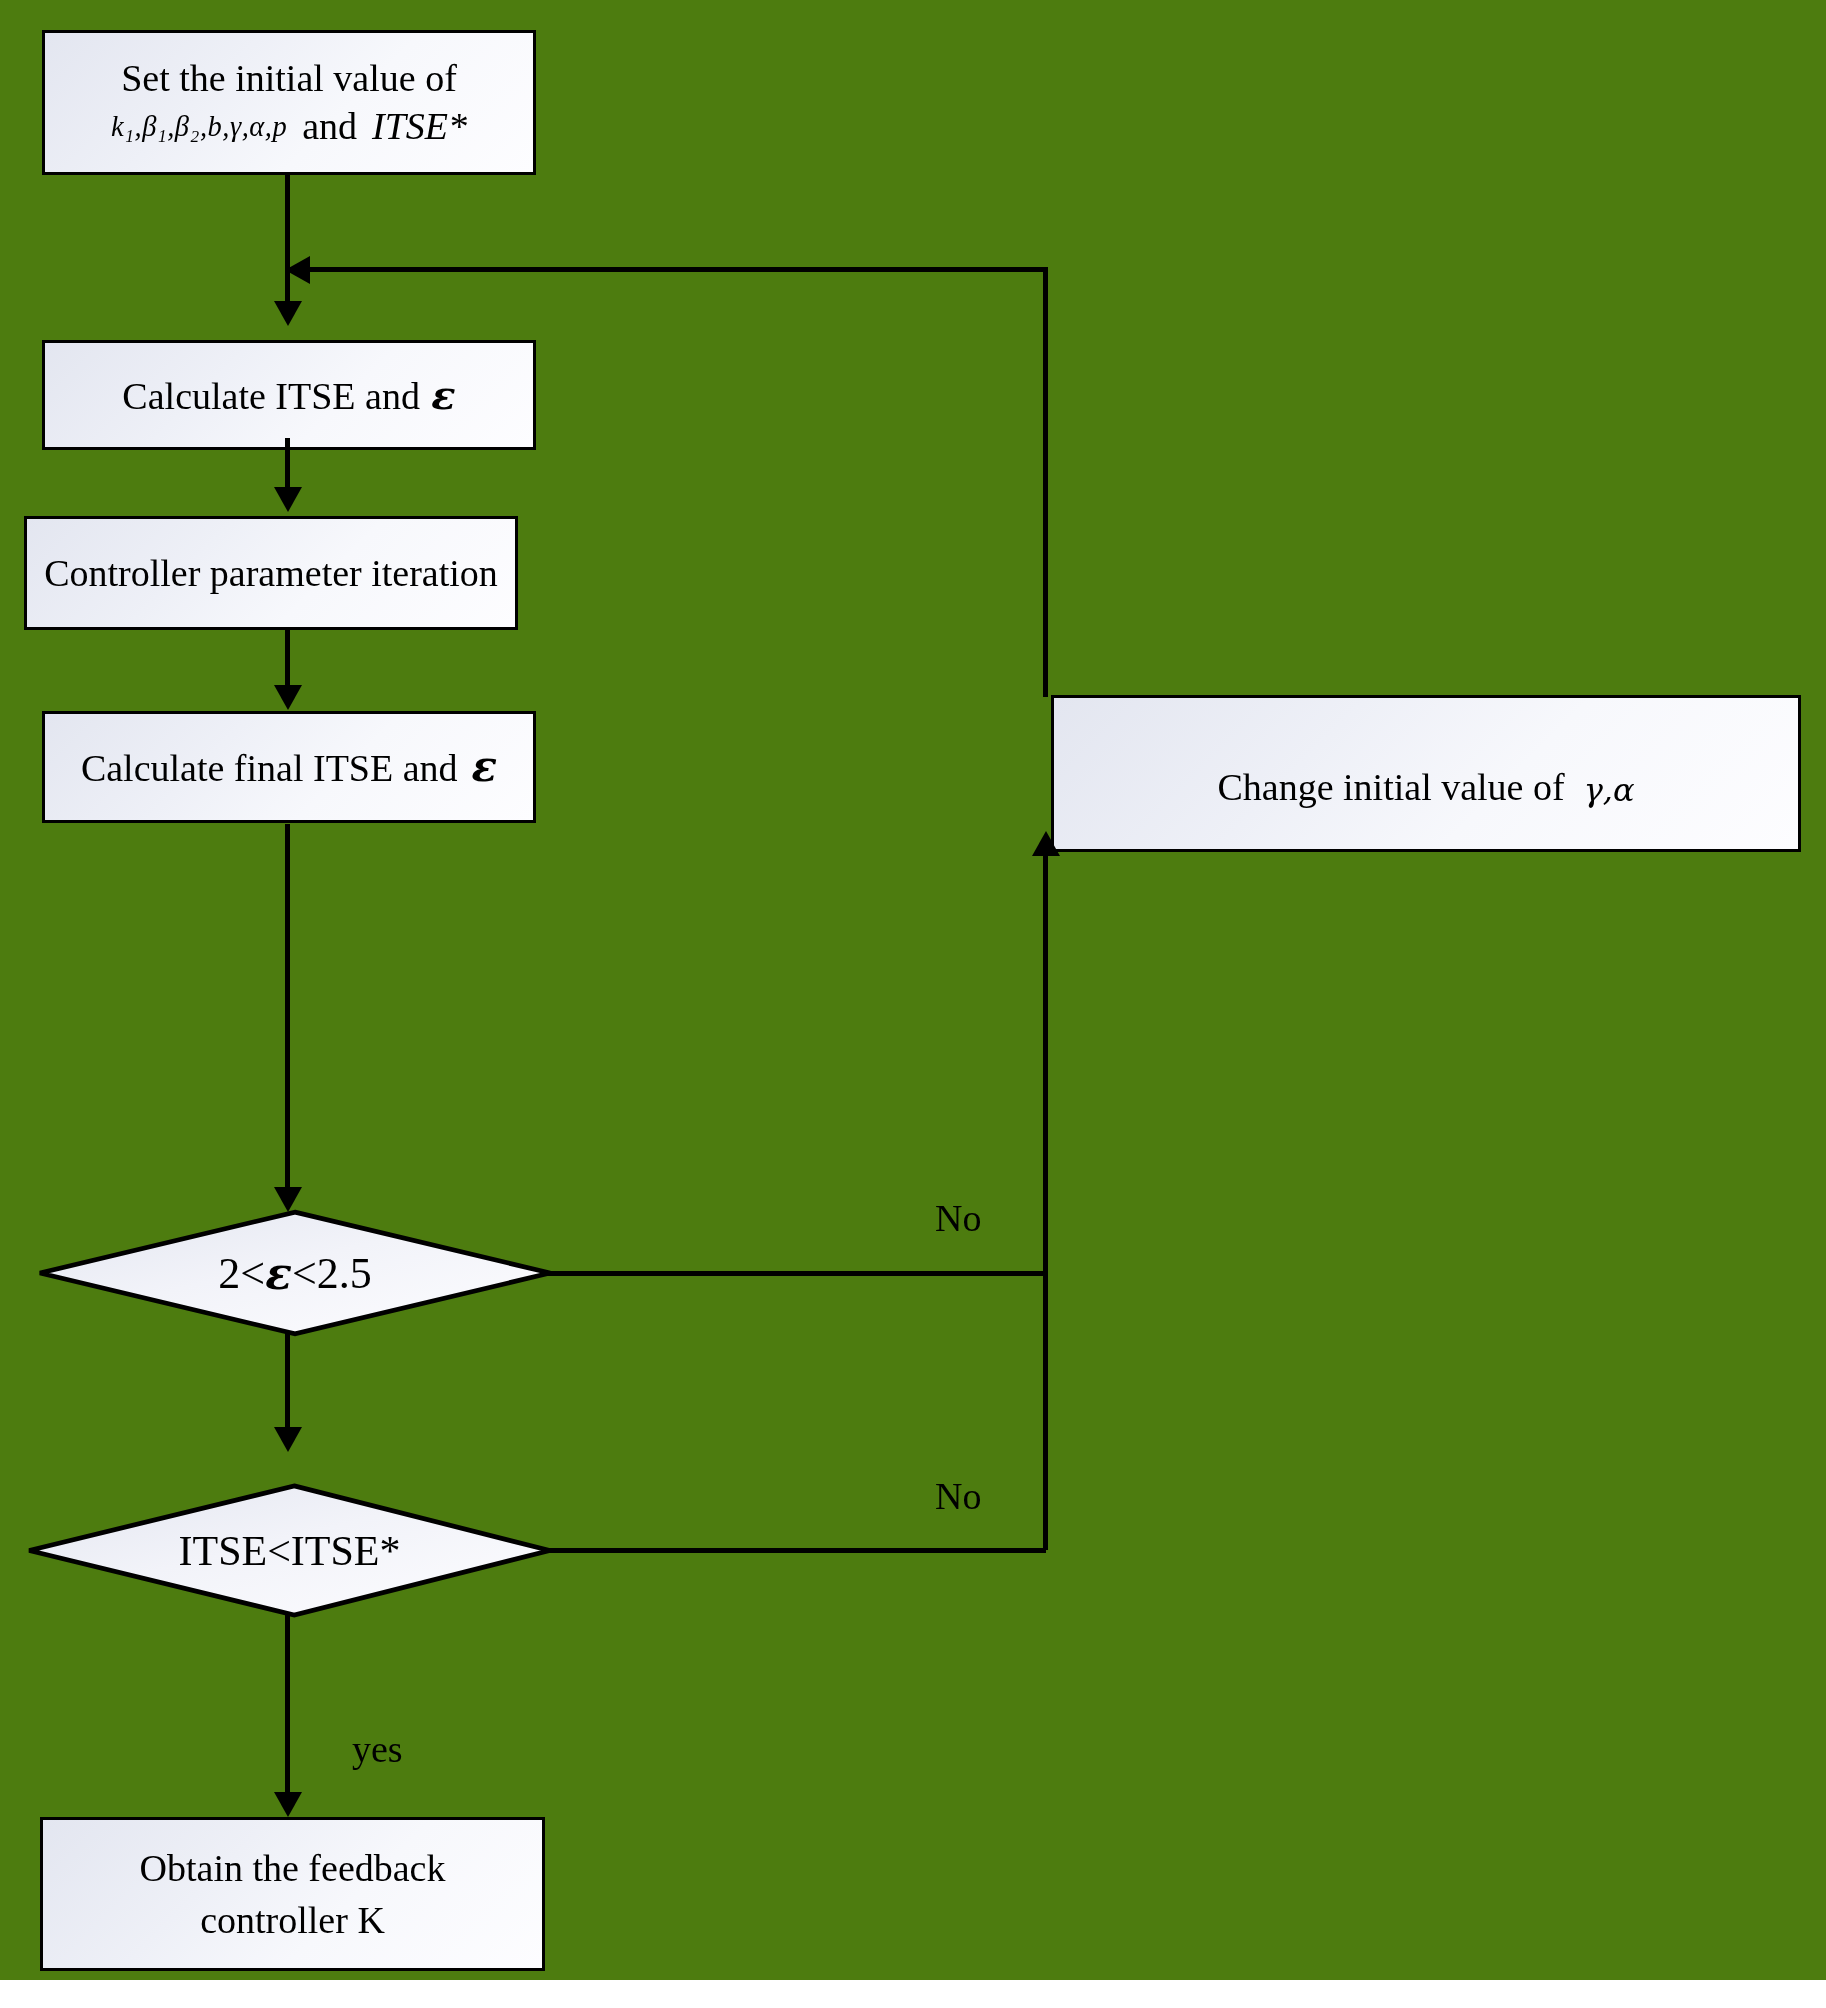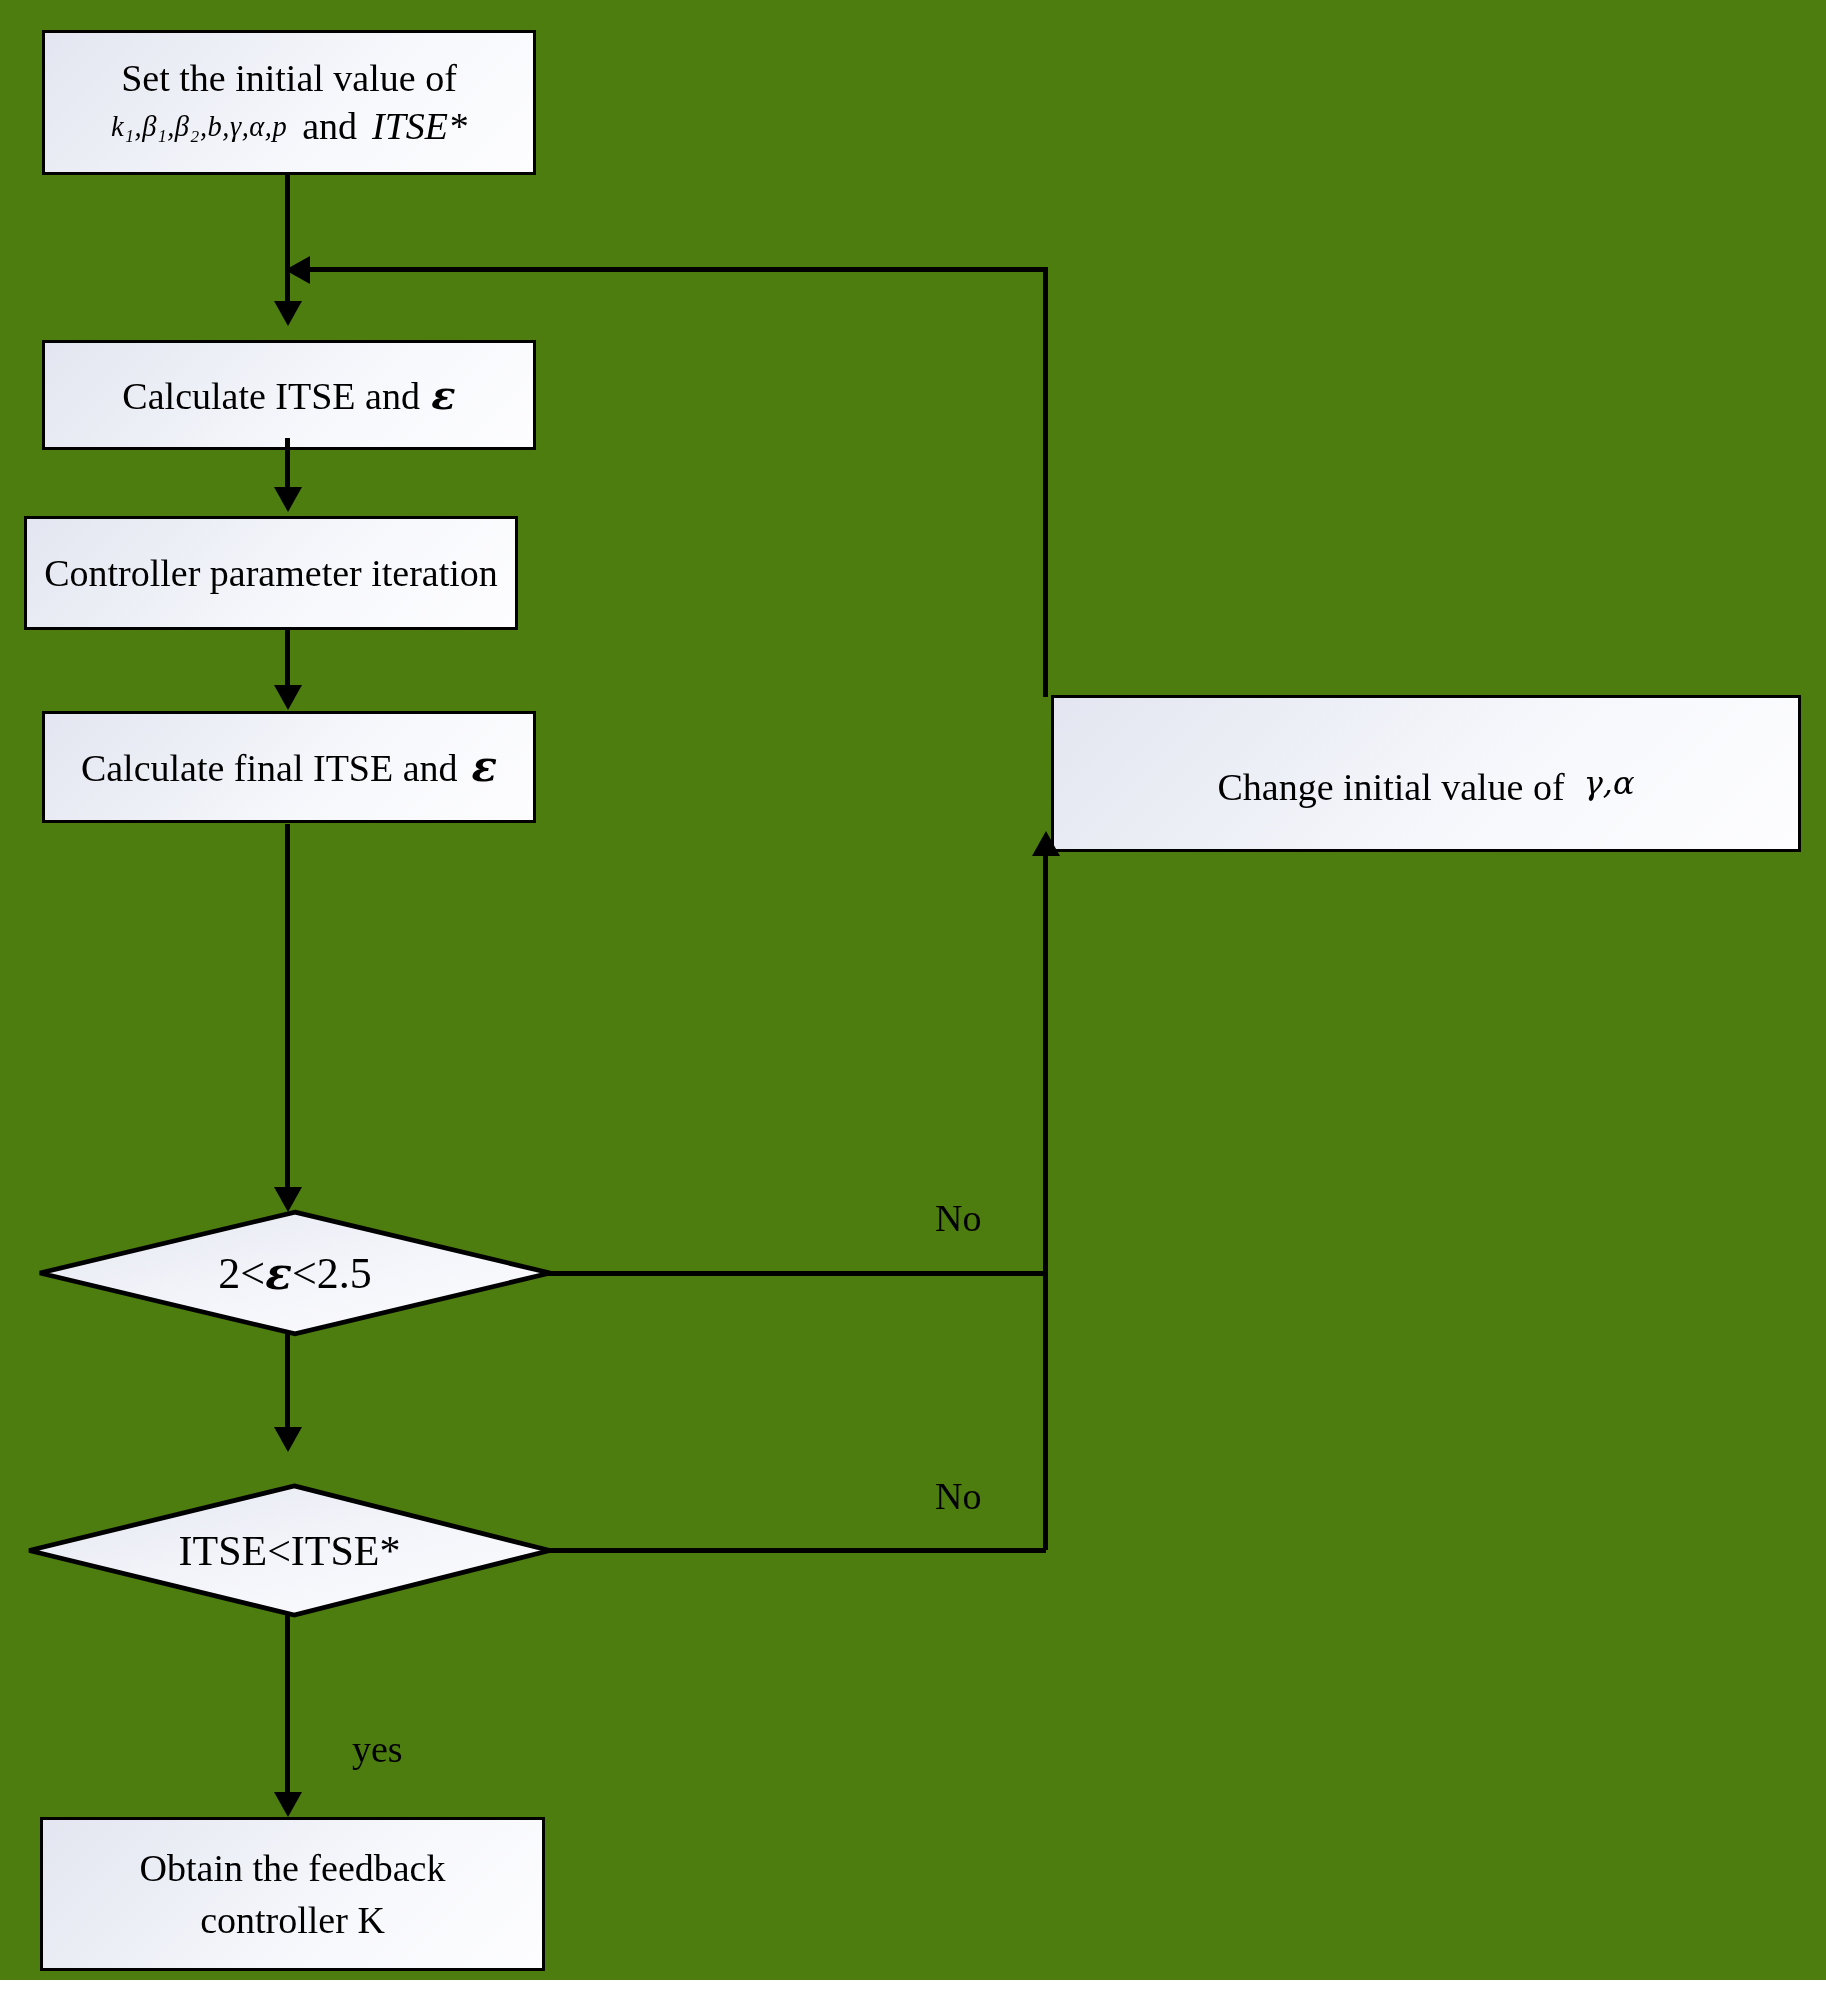--- a/index.html
+++ b/index.html
@@ -151,21 +151,21 @@
       <span>Calculate final ITSE and</span>
       <span class="eps" style="font-size:42px;">ε</span>
     </div>
   </div>
 
   <div class="ln vline" style="left:285px; top:824px; height:89px;"></div>
   <div class="arrow-down" style="left:274px; top:1187px;"></div>
   <div class="ln vline" style="left:285px; top:913px; height:278px;"></div>
 
   <div class="box" style="left:1051px; top:695px; width:750px; height:157px;">
-    <div class="txt" style="font-size:38px; display:flex; align-items:flex-start; gap:19px;margin-top:28px;">
+    <div class="txt" style="font-size:38px; display:flex; align-items:flex-end; gap:19px;margin-top:28px;">
       <span>Change initial value of</span>
       <span class="greek" style="font-size:32px;">γ,α</span>
     </div>
   </div>
 
   <div class="diamond-wrap" style="left:38px; top:1210px; width:514px; height:126px;">
     <svg width="514" height="126" viewBox="0 0 540 132">
       <defs>
         <linearGradient id="gd1" x1="0%" y1="0%" x2="100%" y2="100%">
           <stop offset="0%" stop-color="#e3e6f0"></stop>

